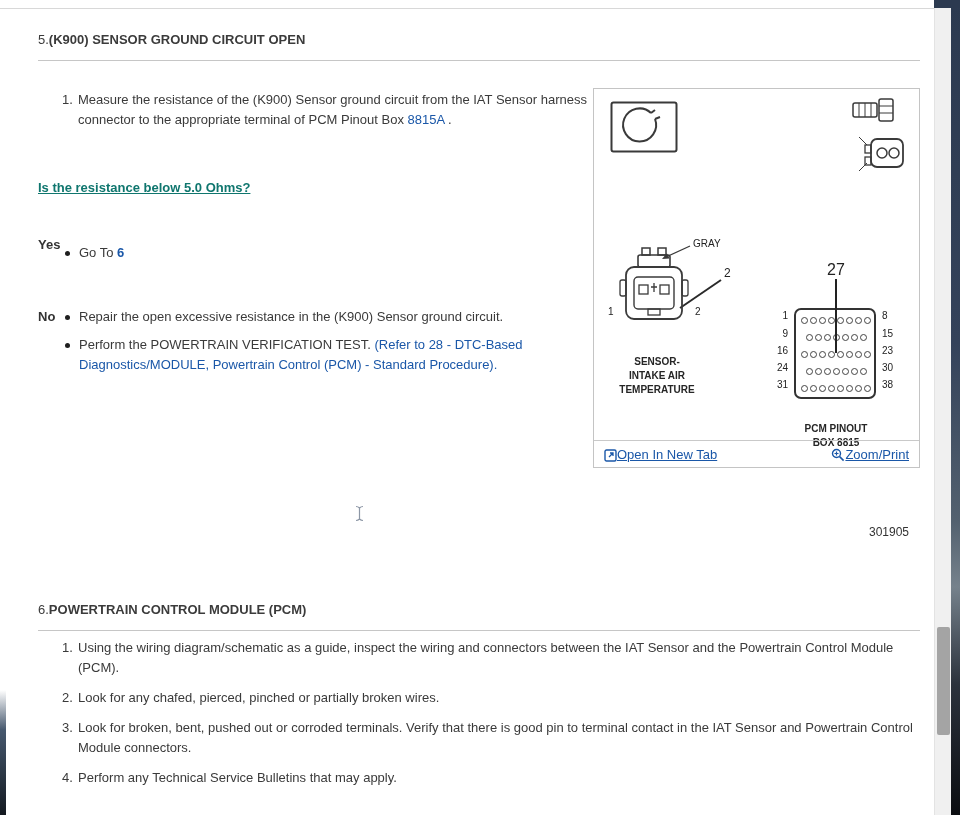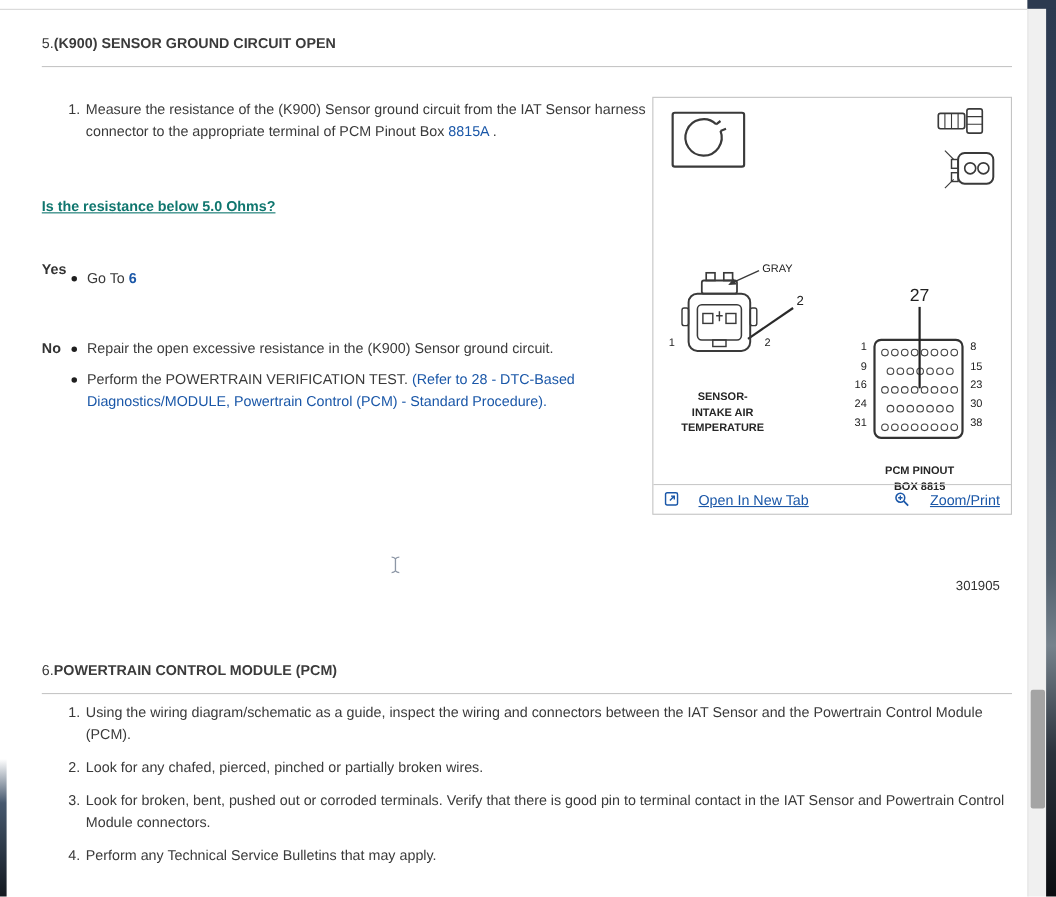--- a/index.html
+++ b/index.html
@@ -31,21 +31,21 @@
   .bullet .dot{flex:none;width:5px;height:5px;border-radius:50%;background:#1f1f1f;margin:8px 9px 0 27px;}
   .bullet .txt{flex:1;}
 
   .question{font-weight:700;text-decoration:underline;color:#0f766e;}
 
   
   .fig-panel{position:absolute;left:593px;top:88px;width:327px;height:380px;
     border:1px solid #c4c4c4;background:#fff;box-sizing:border-box;}
   .fig-footer{position:absolute;left:0;right:0;bottom:0;height:27px;border-top:1px solid #c9c9c9;
     display:flex;align-items:center;justify-content:space-between;padding:0 10px;box-sizing:border-box;}
-  .fig-link{display:flex;align-items:flex-start;gap:18px;color:#1a57a8;font-size:13px;text-decoration:underline;cursor:pointer;}
+  .fig-link{display:flex;align-items:flex-end;gap:0;color:#1a57a8;font-size:13px;text-decoration:underline;cursor:pointer;}
 
   .sensor-label{position:absolute;left:8px;top:266px;width:110px;text-align:center;
     font-size:10px;font-weight:700;line-height:14px;color:#262626;}
   .pcm-label{position:absolute;left:190px;top:333px;width:104px;text-align:center;
     font-size:10px;font-weight:700;line-height:14px;color:#262626;}
   .callout27{position:absolute;left:228px;top:172px;width:28px;text-align:center;font-size:16px;color:#222;}
   .callout27-line{position:absolute;left:241px;top:190px;width:2px;height:74px;background:#222;z-index:3;}
 
   .pinout-box{position:absolute;left:200px;top:219px;width:82px;height:91px;
     border:2px solid #333;border-radius:7px;box-sizing:border-box;padding-top:7px;background:#fff;}

